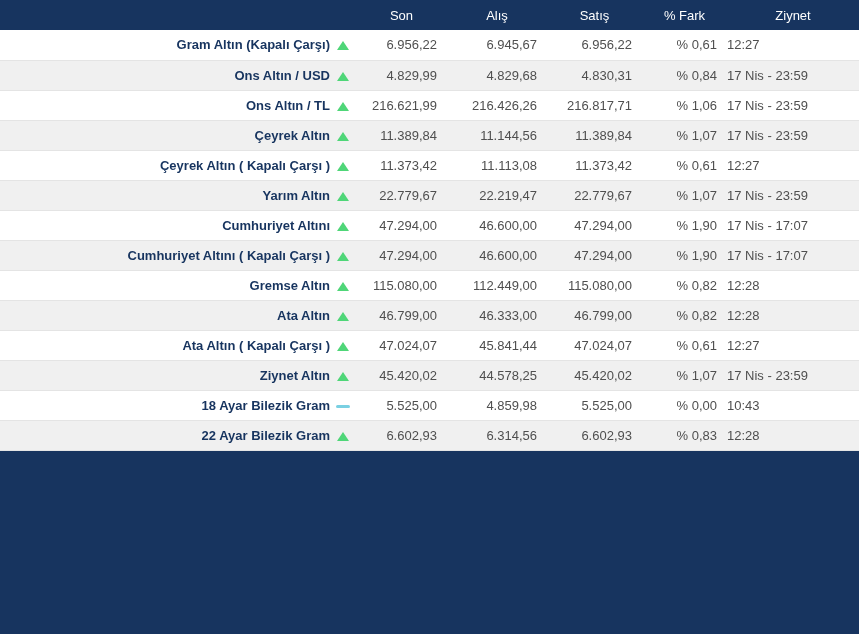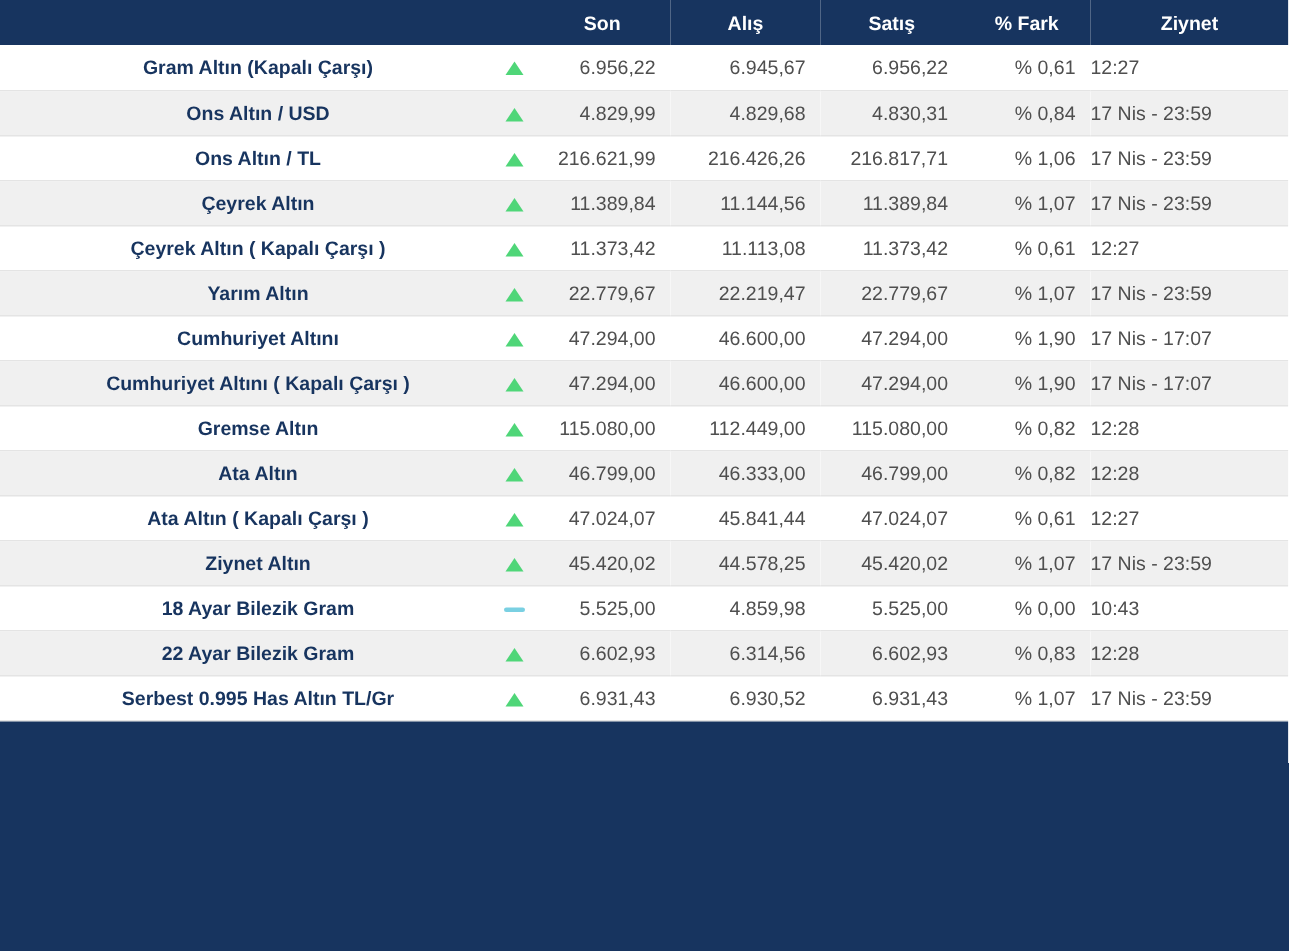--- a/index.html
+++ b/index.html
@@ -28,39 +28,39 @@
   table{
     width:859px;
     border-collapse:collapse;
     table-layout:fixed;
   }
   thead th{
     background:var(--header-bg);
     color:#ffffff;
     height:30px;
     font-size:13px;
-    font-weight:bold;
+    font-weight:normal;
     text-align:center;
     white-space:nowrap;
   }
   tbody td{
     height:30px;
     font-size:13px;
     color:var(--value-color);
     border-bottom:1px solid var(--row-border);
     white-space:nowrap;
     overflow:hidden;
     vertical-align:middle;
   }
   tbody tr{background:#ffffff;}
   tbody tr:nth-child(even){background:var(--row-alt-bg);}
   td.name{
     color:var(--name-color);
     font-weight:bold;
-    text-align:center;
+    text-align:right;
     padding-left:14px;
     cursor:pointer;
   }
   td.trend{text-align:center;}
   td.num{text-align:right;padding-right:10px;}
   td.center{text-align:left;}
   .tri-up{
     display:inline-block;
     width:0;height:0;
     border-left:6px solid transparent;
@@ -226,25 +226,16 @@
         </tr>
         <tr>
           <td class="name">22 Ayar Bilezik Gram</td>
           <td class="trend"><span class="tri-up"></span></td>
           <td class="num">6.602,93</td>
           <td class="num">6.314,56</td>
           <td class="num">6.602,93</td>
           <td class="num">% 0,83</td>
           <td class="center">12:28</td>
         </tr>
-        <tr>
-          <td class="name">Serbest 0.995 Has Altın TL/Gr</td>
-          <td class="trend"><span class="tri-up"></span></td>
-          <td class="num">6.931,43</td>
-          <td class="num">6.930,52</td>
-          <td class="num">6.931,43</td>
-          <td class="num">% 1,07</td>
-          <td class="center">17 Nis - 23:59</td>
-        </tr>
       </tbody>
   </table>
   <div class="footer-bar"></div>
 </div>
 
 </body></html>

